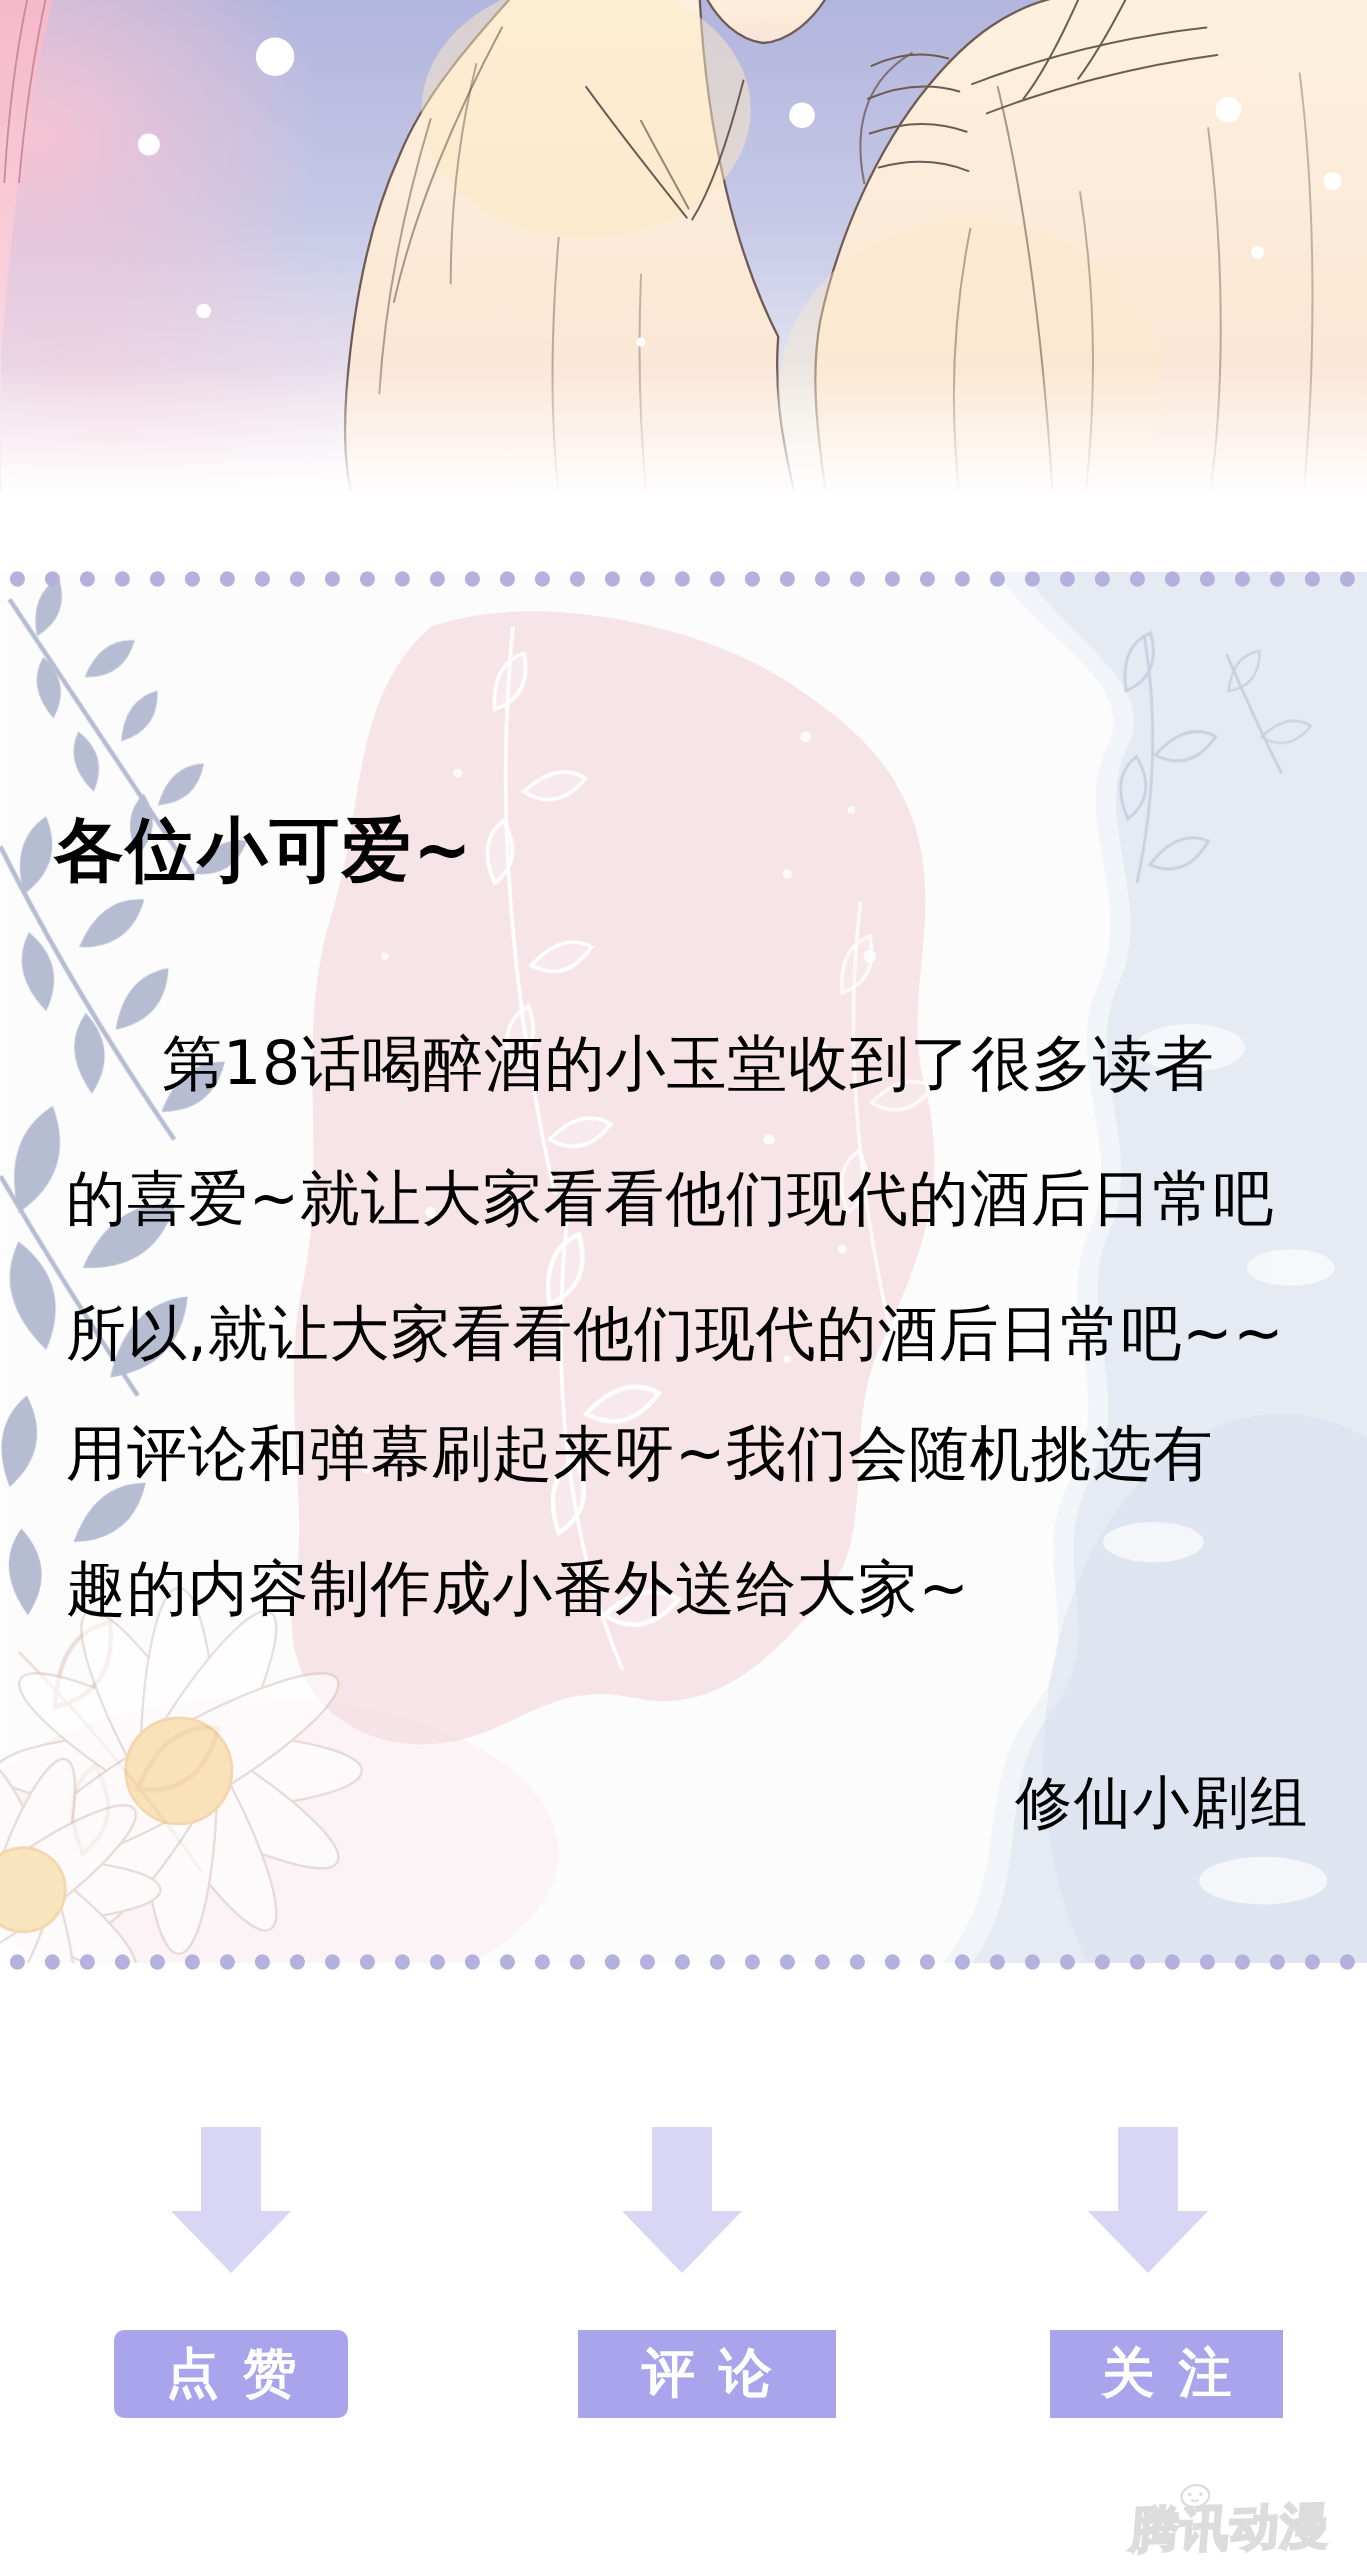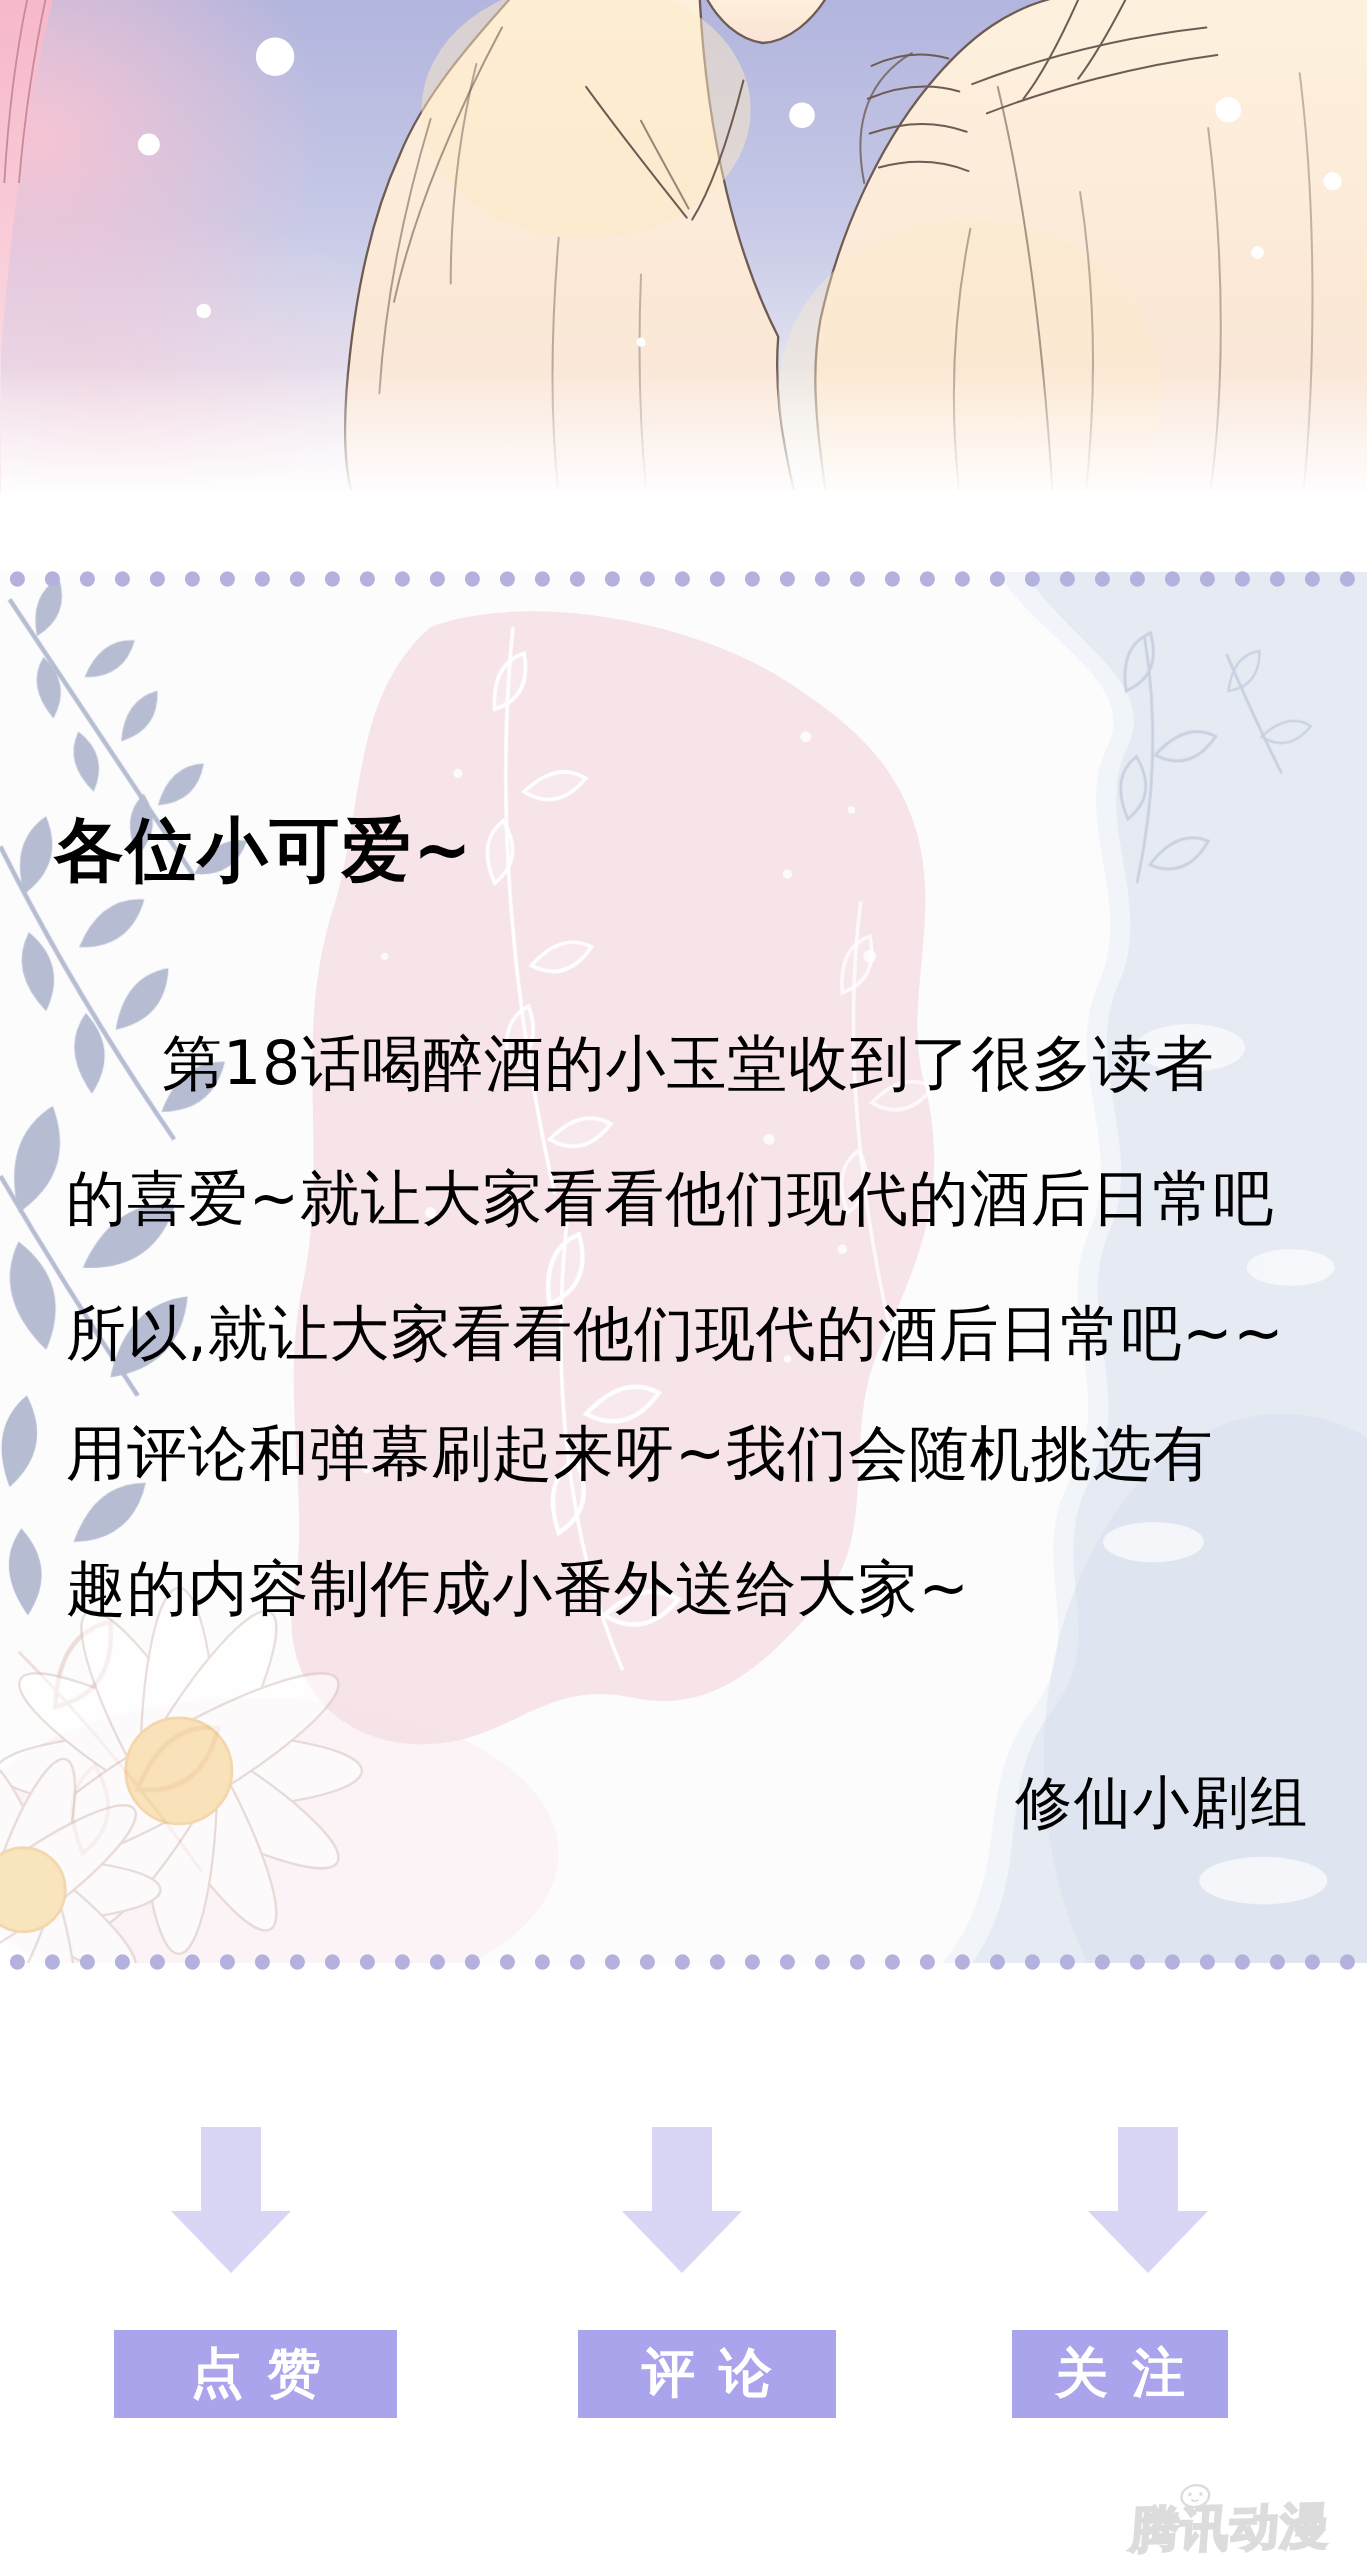--- a/index.html
+++ b/index.html
@@ -34,23 +34,23 @@
   .arrow{position:absolute;top:2127px;width:119px;height:146px;}
   .arrow .shaft{width:60px;height:84px;background:#d8d5f5;margin:0 auto;}
   .arrow .head{width:0;height:0;border-left:60px solid transparent;border-right:60px solid transparent;
                border-top:62px solid #d8d5f5;}
   .arrow1{left:171px;} .arrow2{left:622px;} .arrow3{left:1088px;}
 
   
   .btn{position:absolute;top:2330px;height:88px;background:#a9a4ec;color:#ffffff;
        font-weight:700;font-size:53px;display:flex;align-items:center;justify-content:center;
        letter-spacing:24px;text-indent:24px;cursor:pointer;}
-  .btn-like{left:114px;width:283px;}
+  .btn-like{left:114px;width:234px;border-radius:10px;}
   .btn-comment{left:578px;width:258px;}
-  .btn-follow{left:1012px;width:216px;}
+  .btn-follow{left:1050px;width:233px;}
 
   
   .wm{position:absolute;left:1130px;top:2495px;width:229px;height:73px;
       transform:skewX(-6deg) rotate(-1.5deg);}
   .wm-text{font-size:49px;font-weight:700;letter-spacing:0.9px;color:#fbfbfb;
            -webkit-text-stroke:2.3px #dcdcdc;white-space:pre;}
   .wm-penguin{position:absolute;left:44px;top:-14.6px;}
 </style>
 </head>
 <body>

